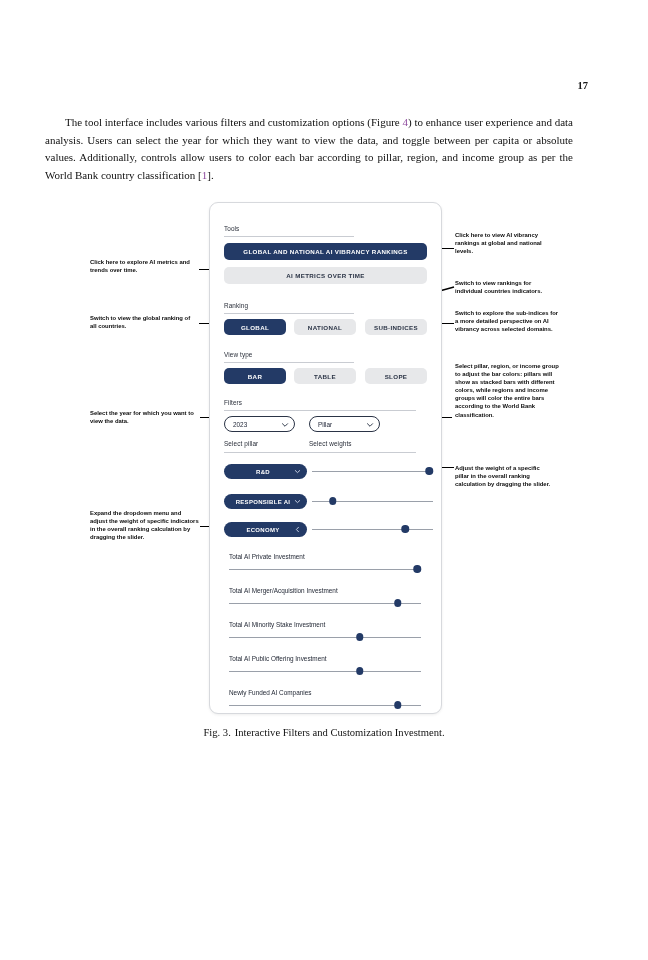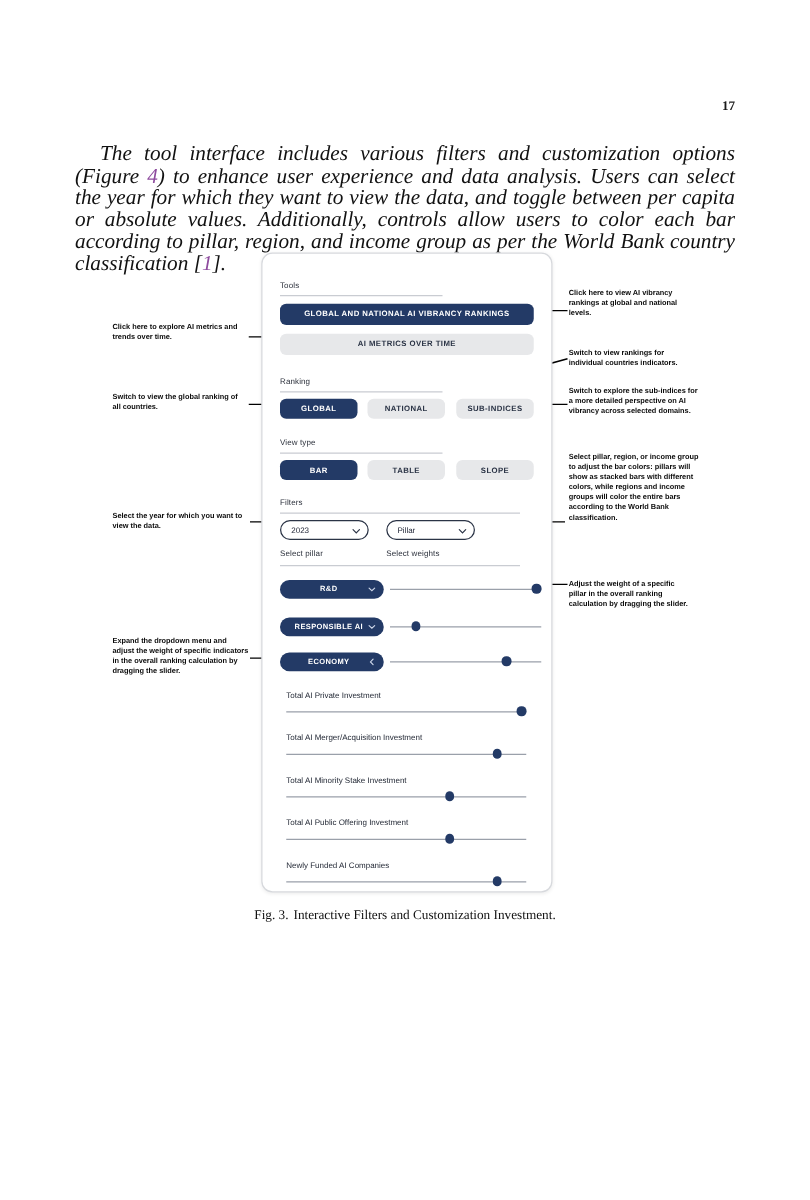--- a/index.html
+++ b/index.html
@@ -9,23 +9,23 @@
     -webkit-font-smoothing:antialiased;
   }
   .page{position:absolute;inset:0;width:648px;height:960px;overflow:hidden;}
 
   
   .page-number{
     position:absolute;left:0;top:80px;width:588px;text-align:right;
     font-family:"Liberation Serif", serif;font-size:10.5px;font-weight:700;color:#1a1a1a;
   }
   .body-text{
-    position:absolute;left:60px;top:114px;width:528px;
-    font-family:"Liberation Serif", serif;font-size:17px;line-height:17.6px;
-    color:#111111;text-align:justify;font-style:italic;
+    position:absolute;left:45px;top:114px;width:528px;
+    font-family:"Liberation Serif", serif;font-size:11px;line-height:17.6px;
+    color:#111111;text-align:justify;
   }
   .body-text .indent{text-indent:20px;display:block;}
   .reflink{color:#8e4b9e;}
 
   .fig-caption{
     position:absolute;left:60px;top:727px;width:528px;text-align:center;
     font-family:"Liberation Serif", serif;font-size:10.6px;color:#111;
   }
   .fig-caption .lbl{margin-right:4px;}
 

